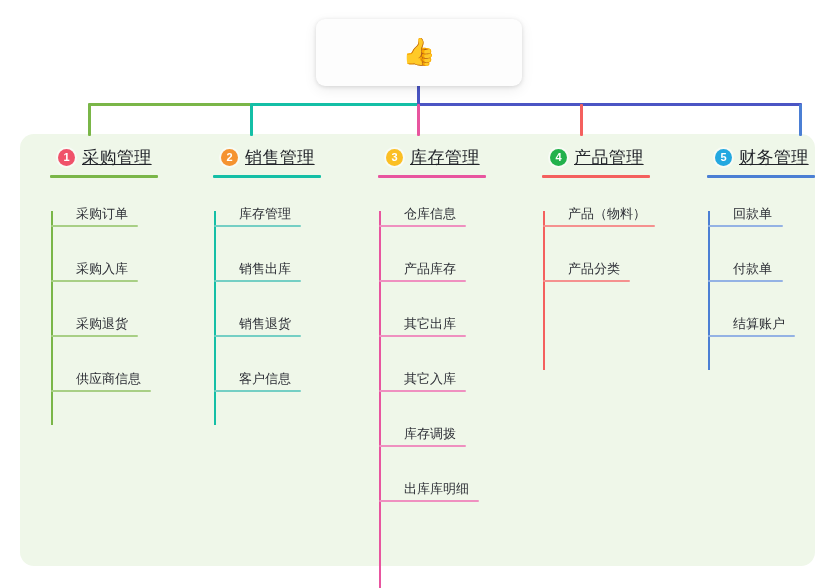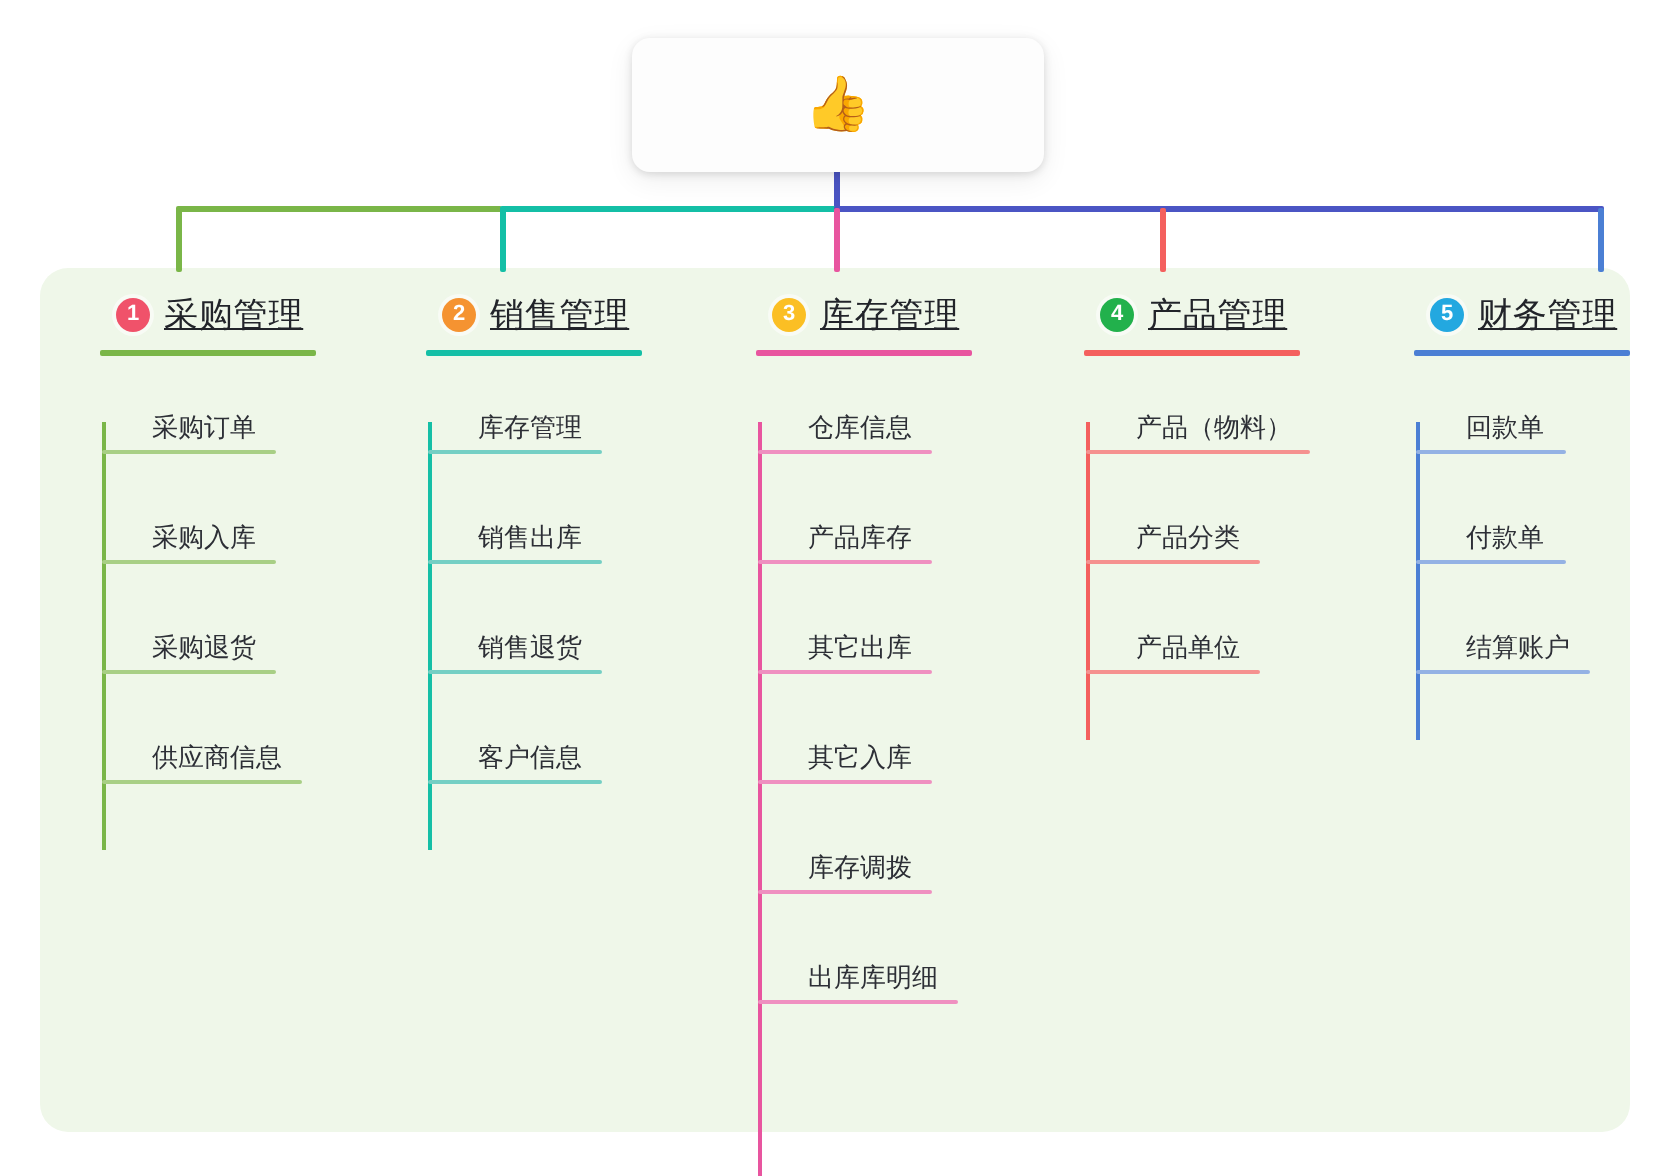--- a/index.html
+++ b/index.html
@@ -206,24 +206,20 @@
         <div class="kids">
           <div class="spine" style="background: rgb(244, 96, 94); height: 159px;"></div>
           <div class="kid">
             <div class="kid-label">产品（物料）</div>
             <div class="kid-rule" style="width: 112px; background: rgb(245, 145, 143);"></div>
           </div>
           <div class="kid">
             <div class="kid-label">产品分类</div>
             <div class="kid-rule" style="width: 87px; background: rgb(245, 145, 143);"></div>
           </div>
-          <div class="kid">
-            <div class="kid-label">产品单位</div>
-            <div class="kid-rule" style="width: 87px; background: rgb(245, 145, 143);"></div>
-          </div>
         </div>
       </div>
       <div class="col" style="left: 697px;">
         <div class="col-head">
           <div class="badge" style="background: rgb(35, 168, 224);">5</div>
           <div class="col-title">财务管理</div>
         </div>
         <div class="head-rule" style="width: 108px; background: rgb(75, 127, 212); margin-left: 10px;"></div>
         <div class="kids">
           <div class="spine" style="background: rgb(75, 127, 212); height: 159px;"></div>

